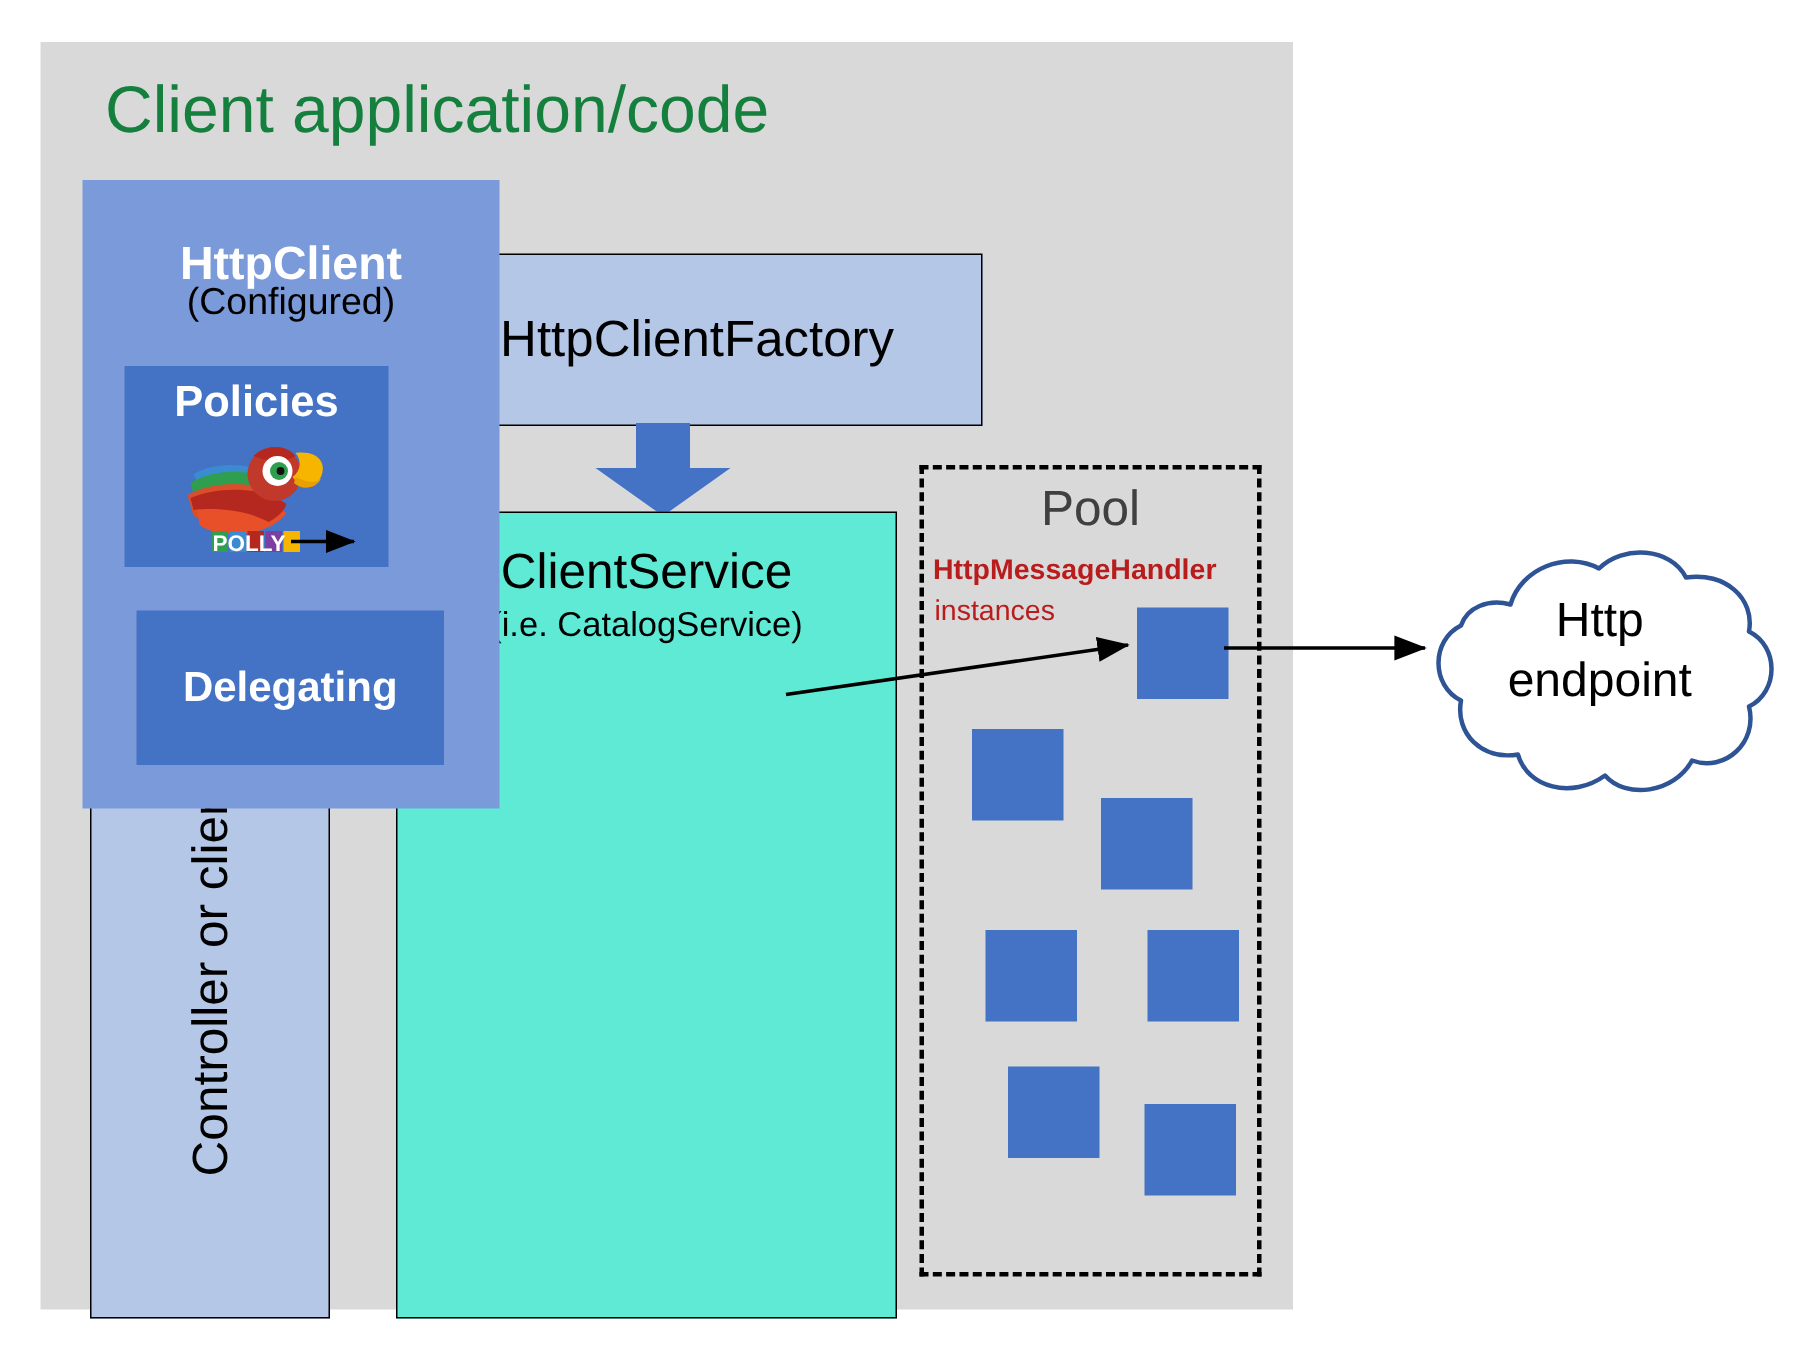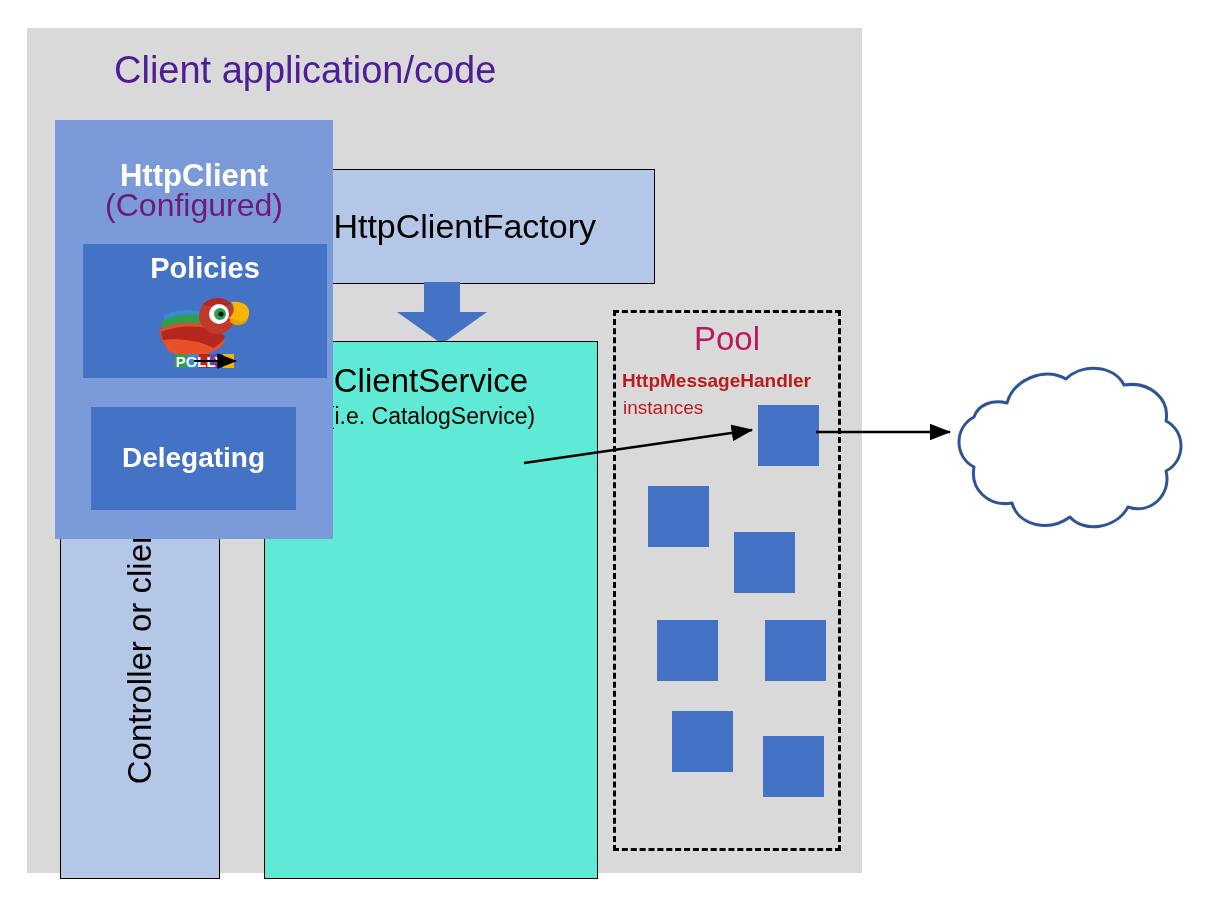--- a/index.html
+++ b/index.html
@@ -26,25 +26,24 @@
     left: 27px;
     top: 28px;
     width: 835px;
     height: 845px;
     background: #d9d9d9;
   }
   #client-app-title {
     position: absolute;
     left: 43px;
     top: 22px;
-    font-size: 38px;
-    color: #4c1d95;
+    font-size: 44px;
+    color: #15803d;
     white-space: nowrap;
     line-height: 1.1;
-    margin-left: 44px;
   }
 
   
   #ihttpclientfactory-box {
     position: absolute;
     left: 238px;
     top: 141px;
     width: 390px;
     height: 115px;
     background: #b4c7e7;
@@ -151,31 +150,31 @@
     color: #ffffff;
     white-space: nowrap;
     margin-top: 12px;
   }
   #httpclient-subtitle {
     position: absolute;
     left: 0;
     right: 0;
     top: 67px;
     text-align: center;
-    font-size: 32px;
-    color: #701a75;
+    font-size: 25px;
+    color: #000000;
     white-space: nowrap;
   }
 
   
   #policies-box {
     position: absolute;
     left: 293px;
     top: 529px;
-    width: 244px;
+    width: 176px;
     height: 134px;
     background: #4472c4;
     text-decoration: underline;
   }
   #policies-label {
     position: absolute;
     left: 0;
     right: 0;
     top: 8px;
     text-align: center;
@@ -225,21 +224,21 @@
     box-sizing: border-box;
     background: transparent;
   }
   #pool-title {
     position: absolute;
     left: 0;
     right: 0;
     top: 7px;
     text-align: center;
     font-size: 33px;
-    color: #be185d;
+    color: #404040;
     white-space: nowrap;
   }
   #pool-subtitle-1 {
     position: absolute;
     left: 6px;
     top: 57px;
     font-size: 19px;
     font-weight: bold;
     color: #b91c1c;
     white-space: nowrap;
@@ -376,20 +375,22 @@
                C206 24 226 42 222 64
                C242 74 242 104 222 114
                C228 138 206 158 184 150
                C172 172 140 176 126 160
                C104 176 74 168 68 146
                C44 150 26 132 30 110
                C10 100 10 70 30 60
                C34 48 48 42 63 46 Z" fill="#ffffff" stroke="#2e5496" stroke-width="3" stroke-linejoin="round"></path>
     </svg>
     <div id="cloud-label">
+      <div>Http</div>
+      <div>endpoint</div>
     </div>
   </div>
 
   <svg id="connectors" viewBox="0 0 1206 906" xmlns="http://www.w3.org/2000/svg">
     <defs>
       <marker id="arrowhead" markerWidth="9" markerHeight="7" refX="8.5" refY="3.5" orient="auto">
         <polygon points="0 0, 9 3.5, 0 7" fill="#000000"></polygon>
       </marker>
     </defs>
 

